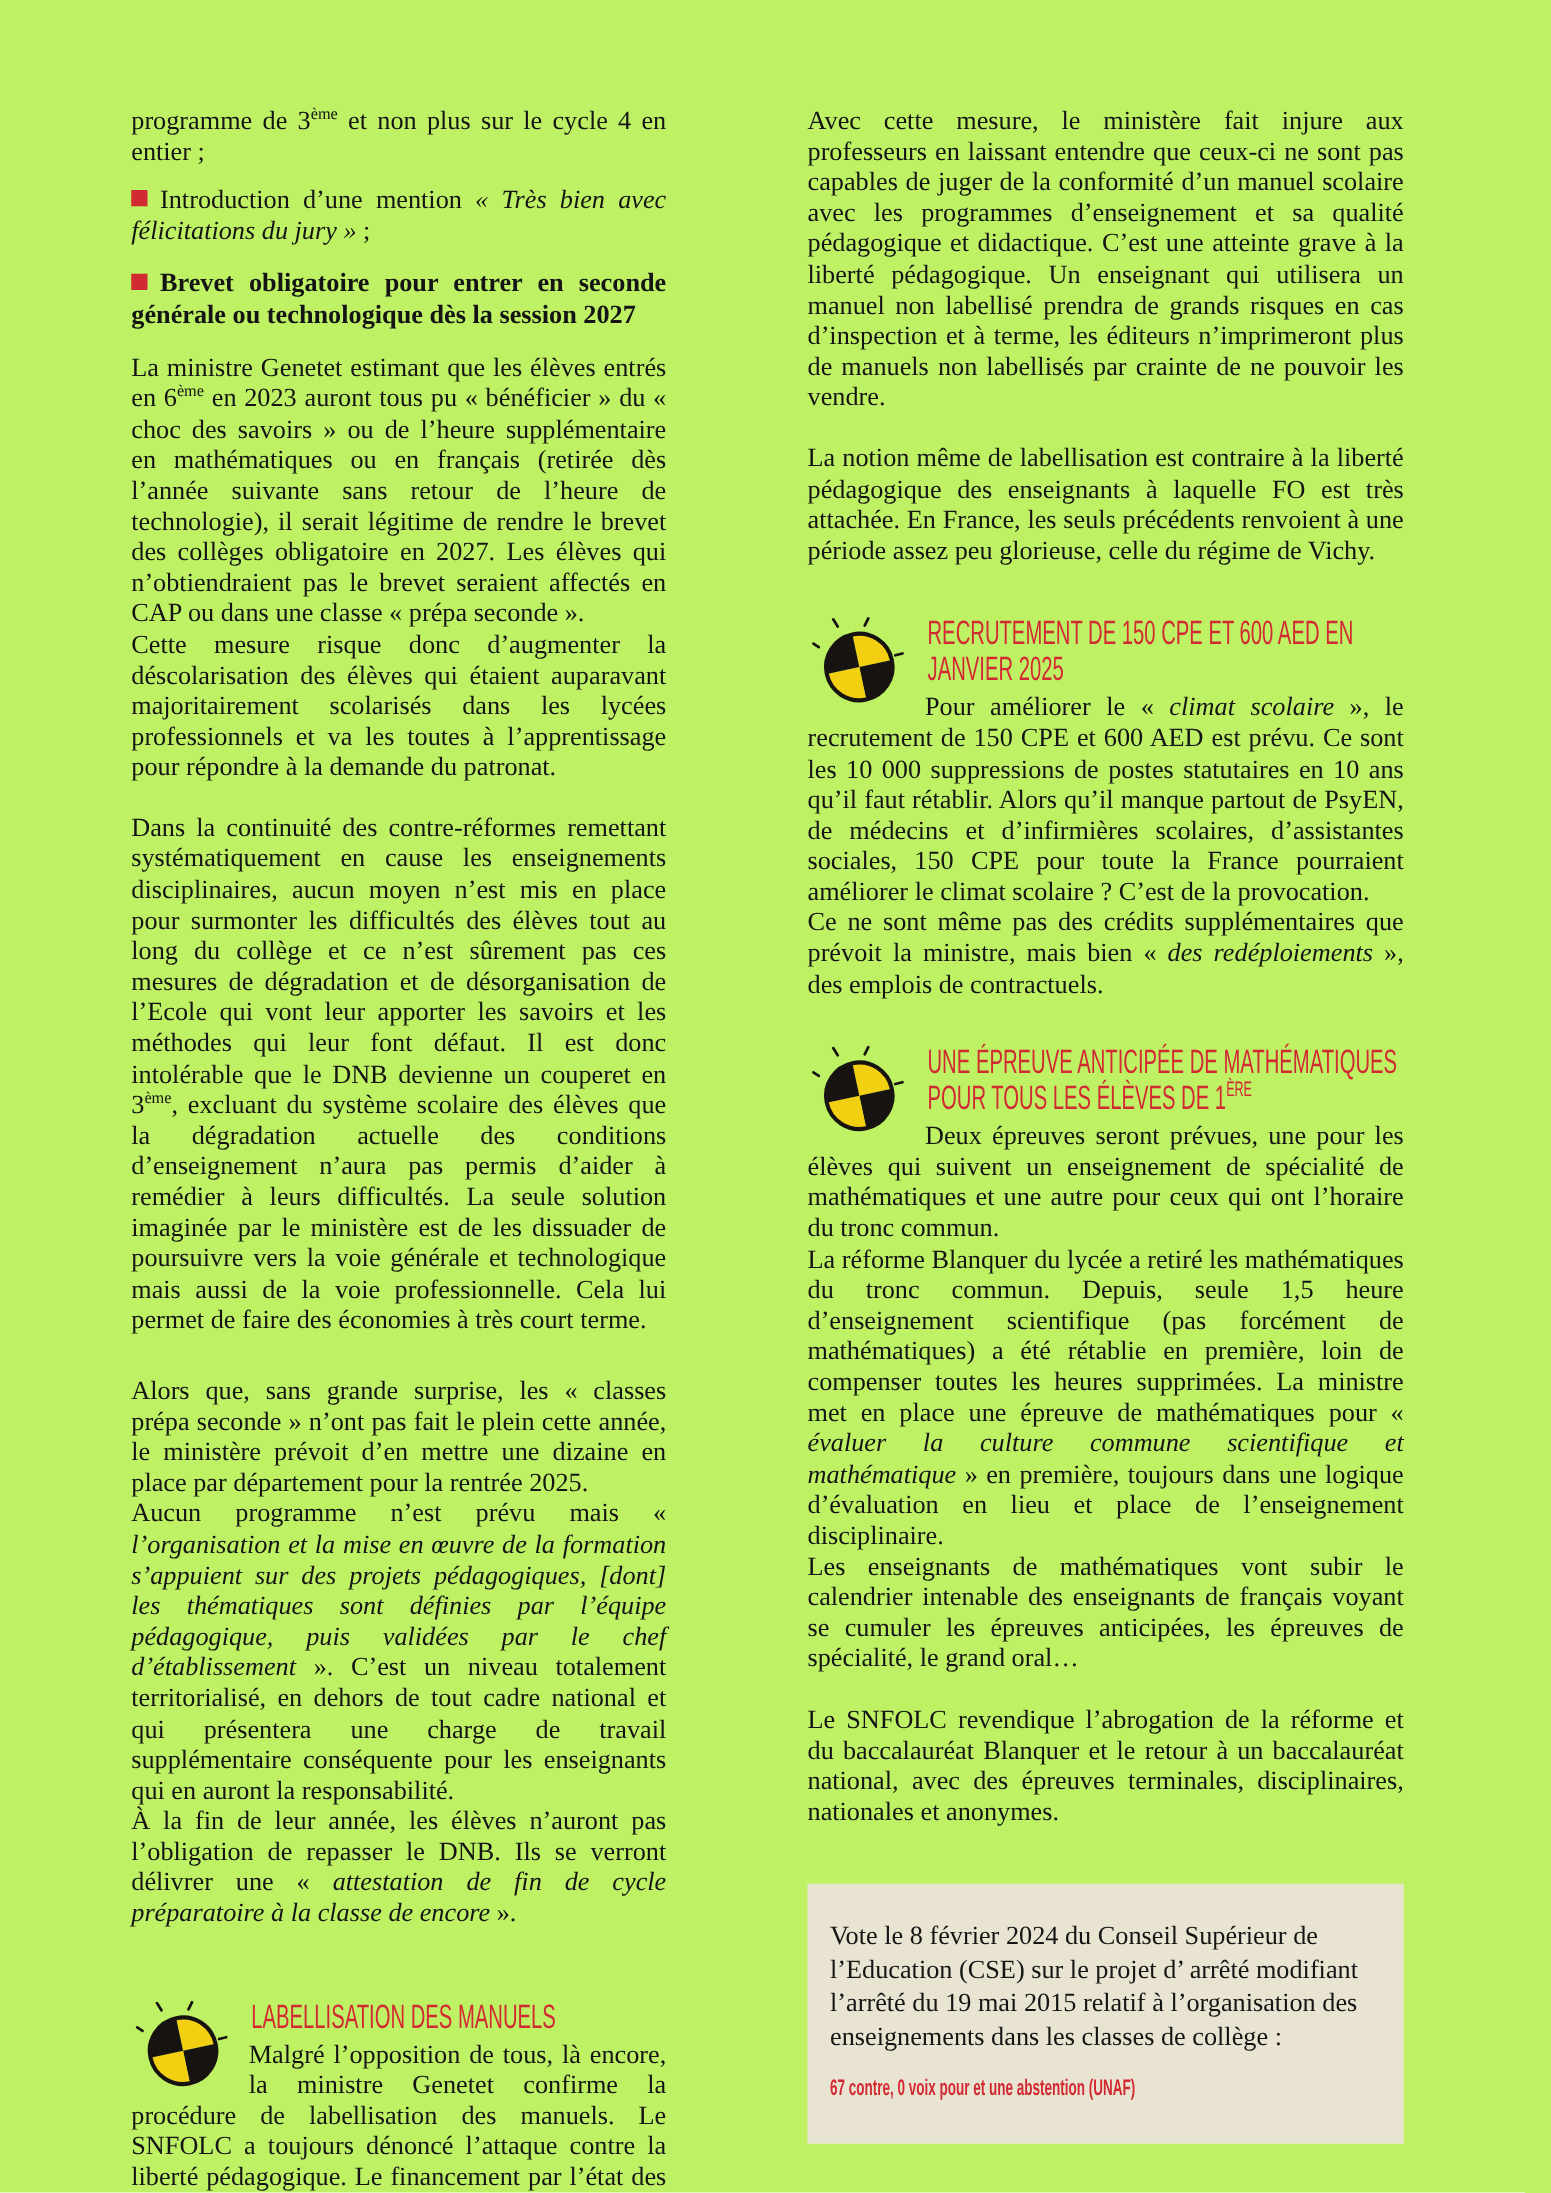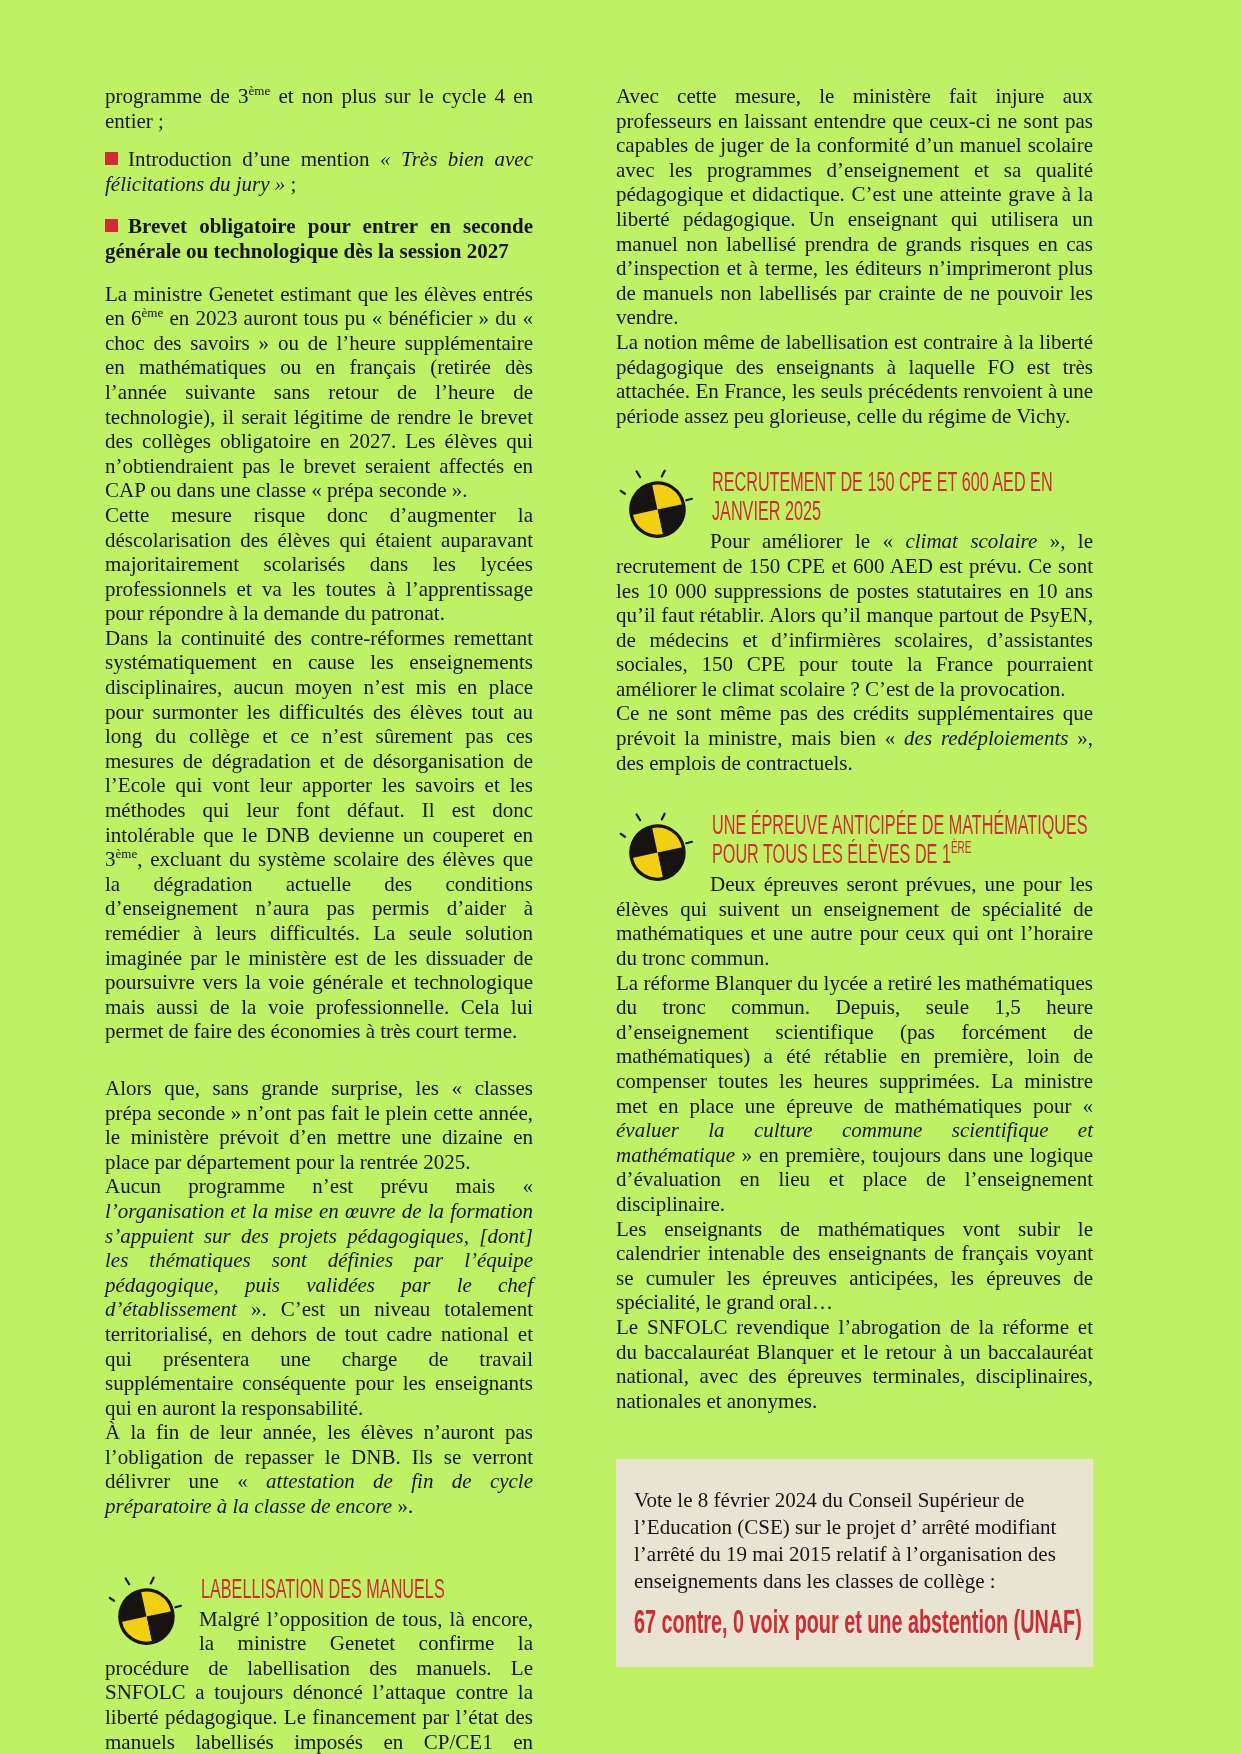--- a/index.html
+++ b/index.html
@@ -13,23 +13,23 @@
     position:relative;
     width:1241px;height:1754px;
     background:#bef264;
     font-family:"Liberation Serif", serif;
     font-size:21px;line-height:24.6px;
     color:var(--ink);
     overflow:hidden;
   }
   .col{position:absolute;top:84px;text-align:justify;}
   .col-left{left:105px;width:428px;}
-  .col-right{left:616px;width:477px;}
+  .col-right{left:646px;width:477px;}
   p{margin:0;}
-  .g14{margin-top:14px}.g18{margin-top:18px}.g24{}
+  .g14{margin-top:14px}.g18{margin-top:18px}.g24{margin-top:24px}
   .g26{margin-top:32px}.g36{margin-top:36px}.g40{margin-top:40px}.g56{margin-top:56px}
   .sq{display:inline-block;width:13px;height:13px;background:var(--accent-red);margin-right:10px;transform:translateY(-1px);}
   .it{font-style:italic;}
   .bd{font-weight:700;}
   sup{font-size:.62em;line-height:0;}
   .section::after{content:"";display:block;clear:both;}
   .icon{float:left;width:72px;height:72px;margin:2px 18px 4px 4px;}
   .icon svg{width:100%;height:100%;overflow:visible;}
   .qy{fill:var(--icon-yellow);}
   .qb{fill:#171310;}
@@ -48,21 +48,21 @@
     margin-top:46px;
     background:var(--note-bg);
     padding:28px 20px 30px 18px;
     text-align:left;
     line-height:27px;
   }
   .note-line{
     margin-top:12px;
     font-family:"Liberation Sans", sans-serif;
     font-weight:700;
-    font-size:33px;line-height:30px;
+    font-size:18px;line-height:30px;
     color:var(--accent-red);
     text-align:left;
   }
   .cond67{display:inline-block;width:166%;transform:scaleX(.6);transform-origin:0 0;white-space:nowrap;}
 </style>
 </head>
 <body>
 
 <div class="page">
 

